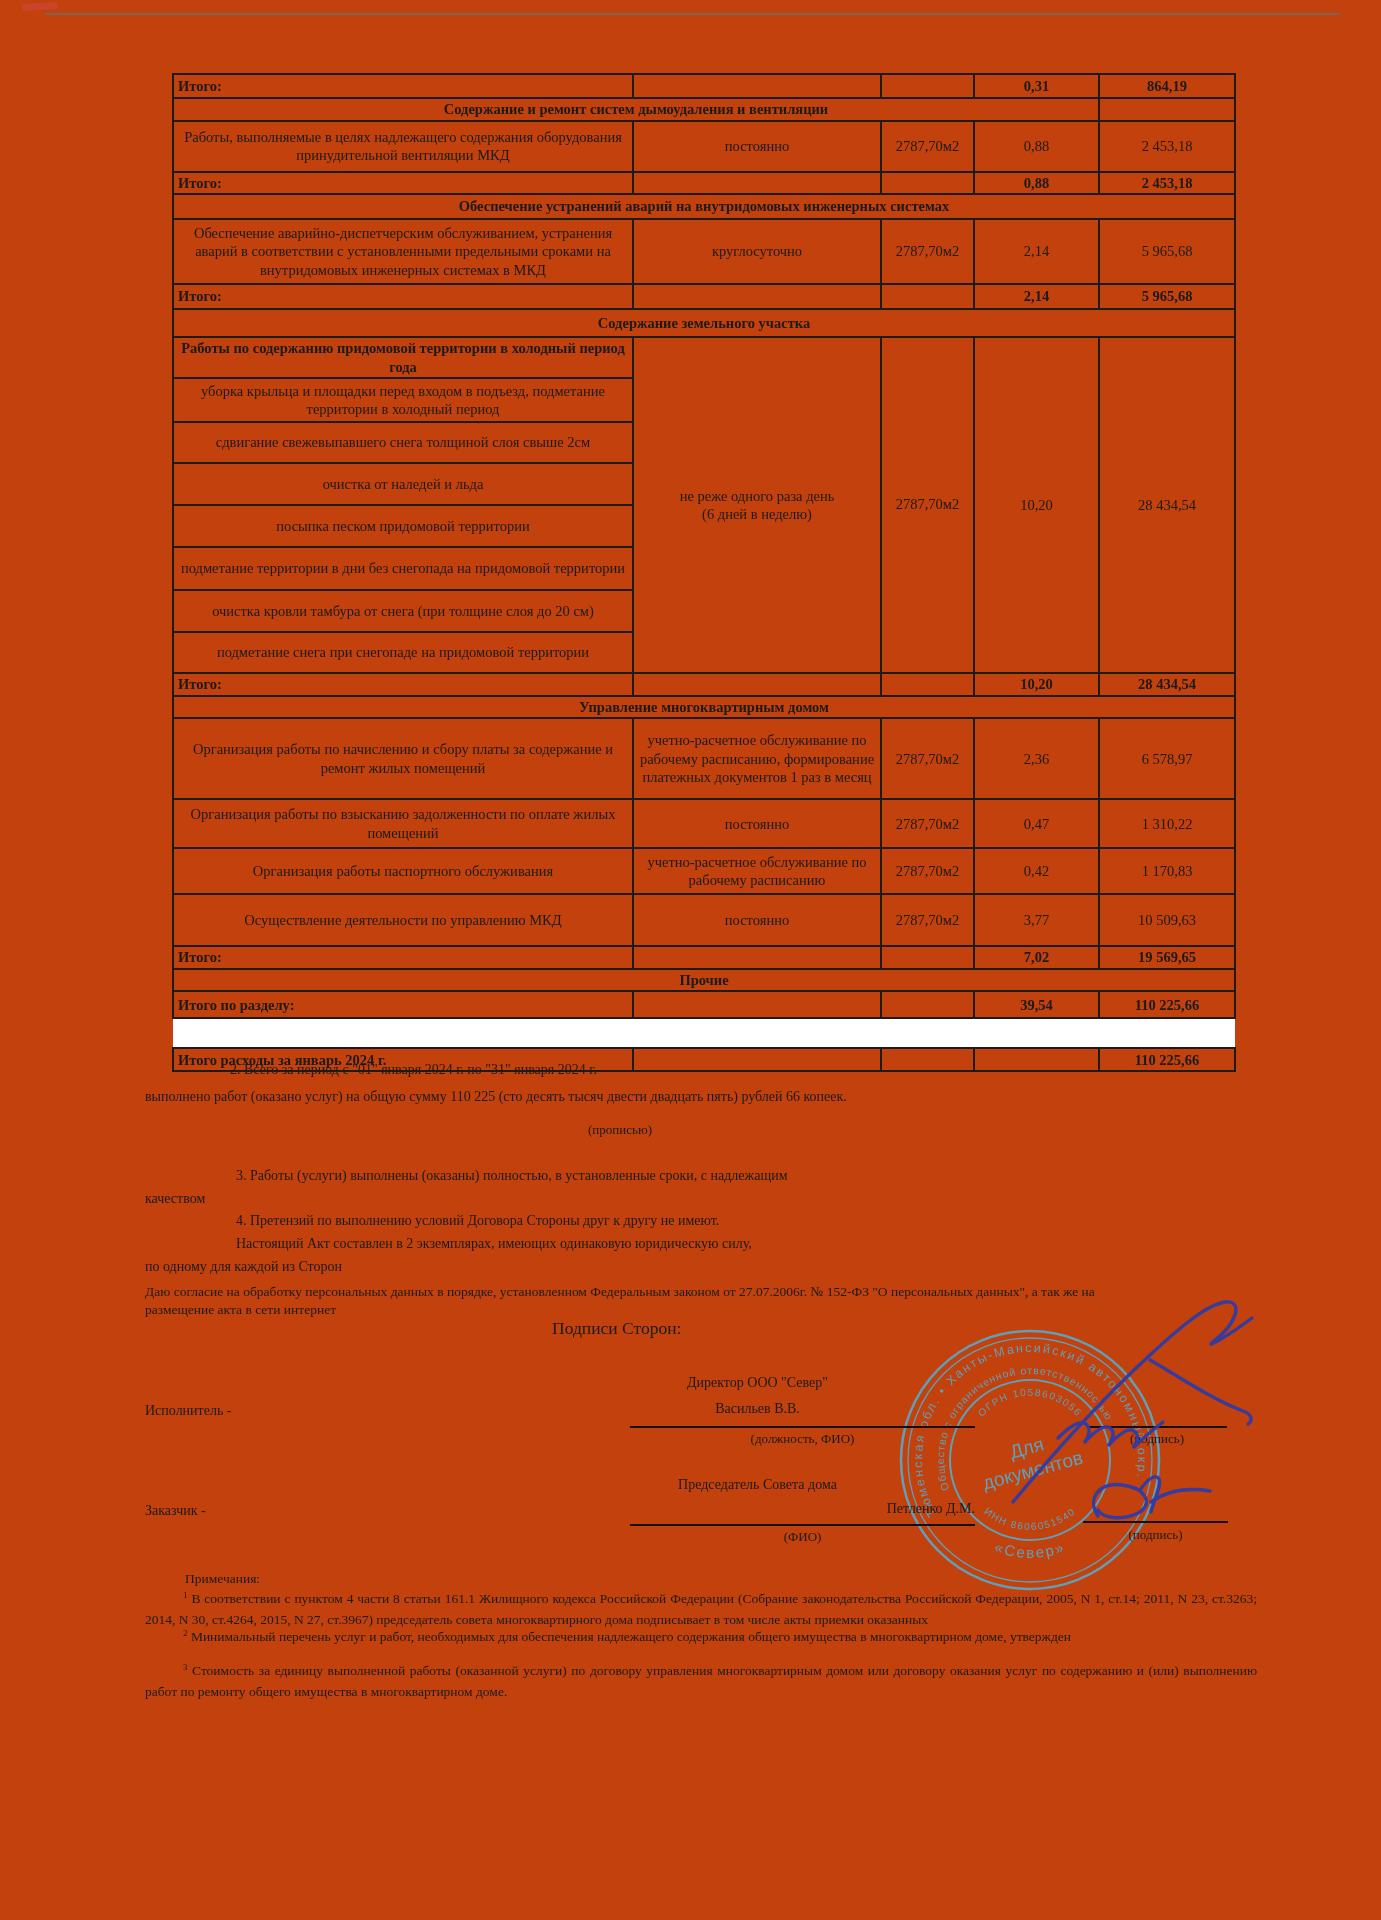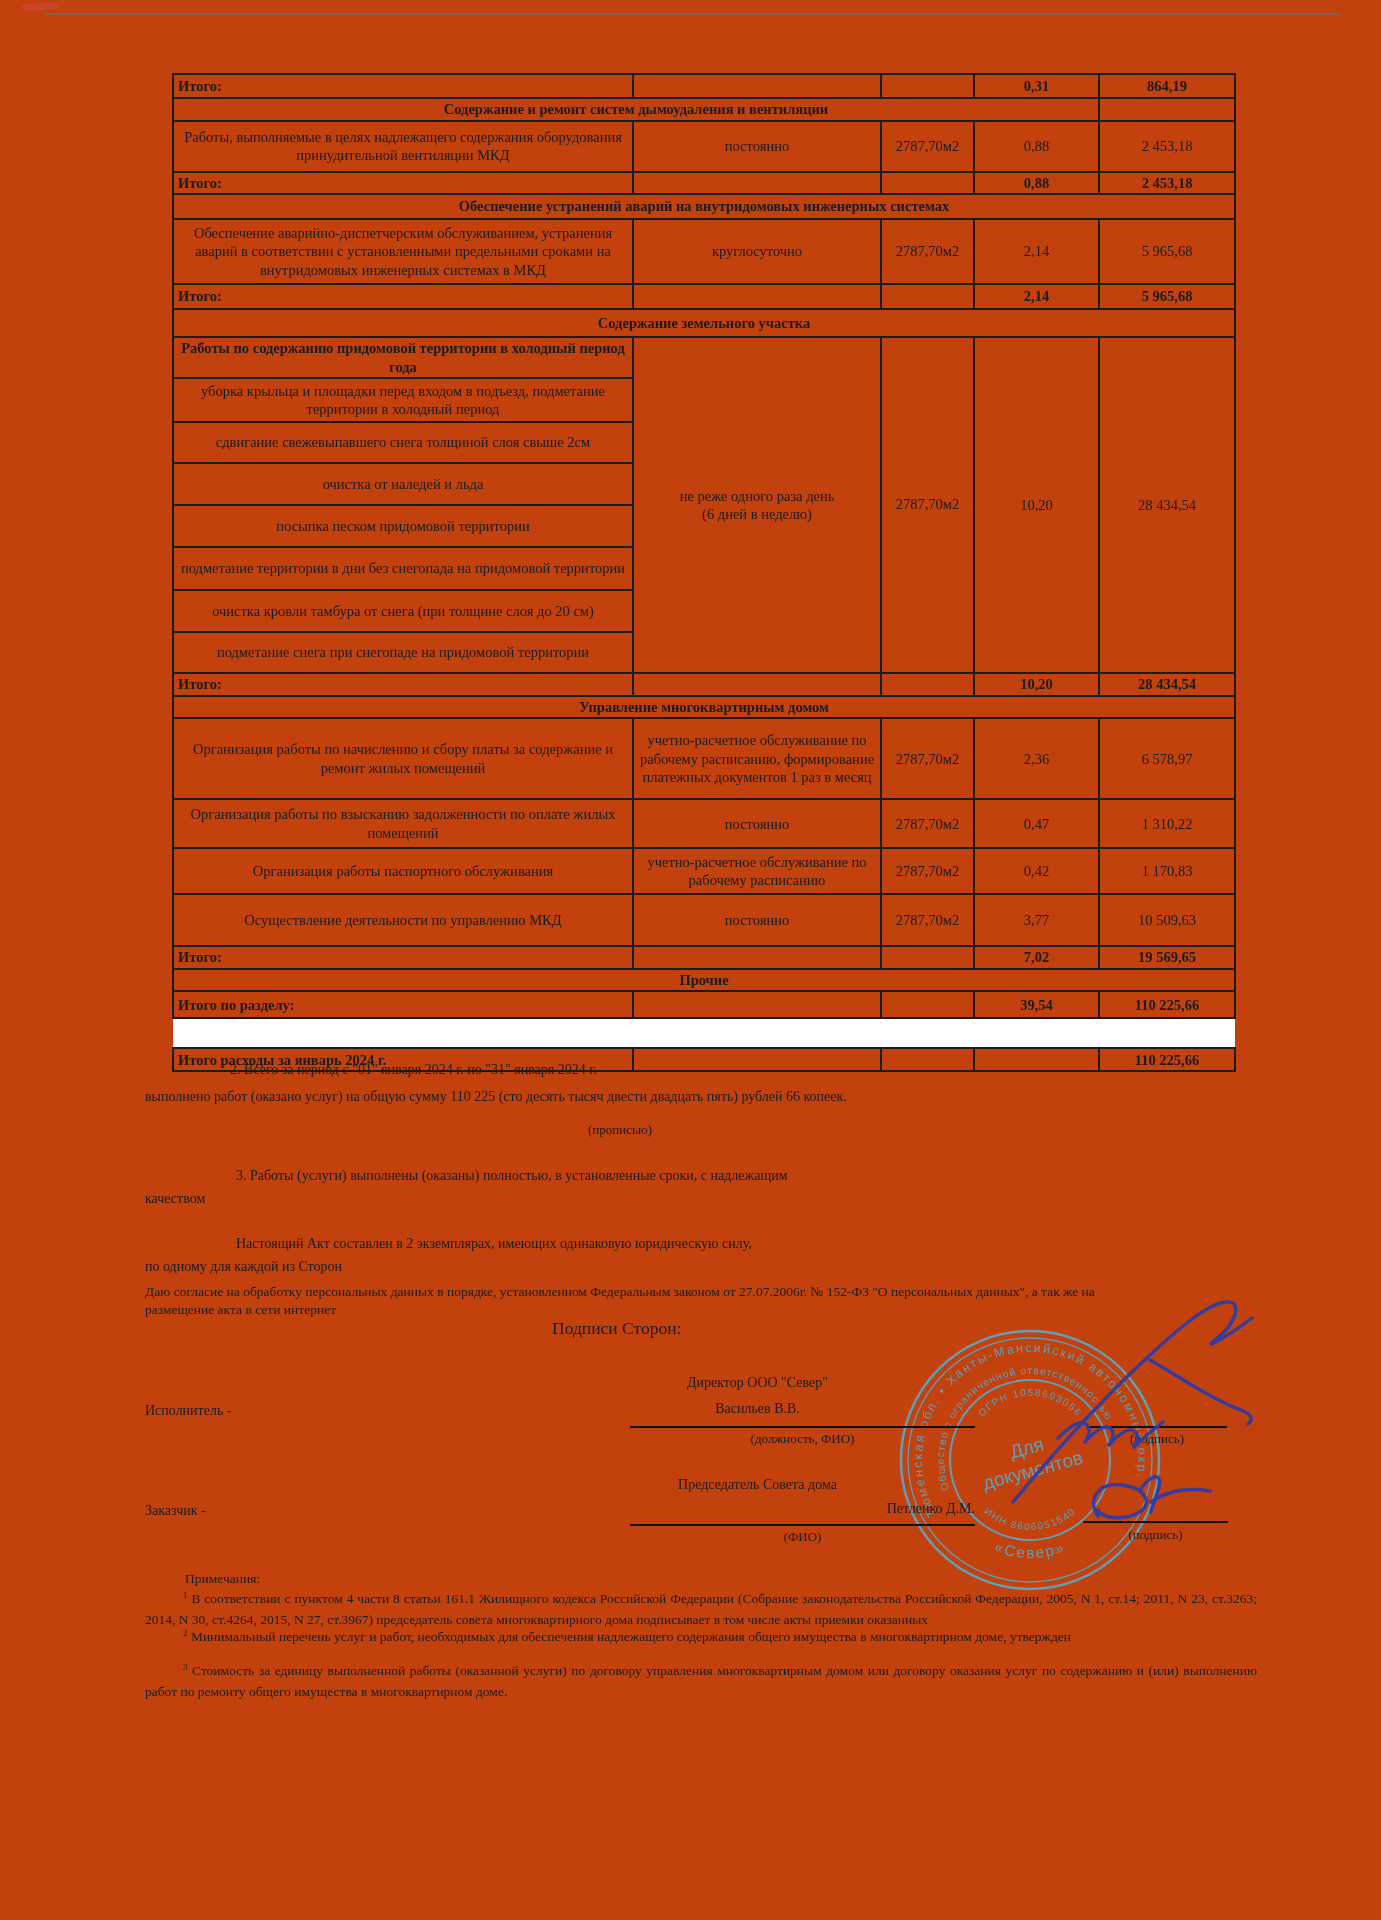--- a/index.html
+++ b/index.html
@@ -208,20 +208,21 @@
         </tbody>
     </table>
   </div>
 
   <div class="abs t17" style="left:230px;top:1061px;">2. Всего за период с "01" января 2024 г. по "31" января 2024 г.</div>
   <div class="abs t17" style="left:145px;top:1088px;">выполнено работ (оказано услуг) на общую сумму 110 225 (сто десять тысяч двести двадцать пять) рублей 66 копеек.</div>
   <div class="abs t13 centered" style="left:520px;top:1122px;width:200px;">(прописью)</div>
 
   <div class="abs t17" style="left:236px;top:1167px;">3. Работы (услуги) выполнены (оказаны) полностью, в установленные сроки, с надлежащим</div>
   <div class="abs t17" style="left:145px;top:1190px;">качеством</div>
+  <div class="abs t17" style="left:236px;top:1212px;">4. Претензий по выполнению условий Договора Стороны друг к другу не имеют.</div>
   <div class="abs t17" style="left:236px;top:1235px;">Настоящий Акт составлен в 2 экземплярах, имеющих одинаковую юридическую силу,</div>
   <div class="abs t17" style="left:145px;top:1258px;">по одному для каждой из Сторон</div>
 
   <div class="abs t135" style="left:145px;top:1283px;">Даю согласие на обработку персональных данных в порядке, установленном Федеральным законом от 27.07.2006г. № 152-ФЗ "О персональных данных", а так же на</div>
   <div class="abs t135" style="left:145px;top:1301px;">размещение акта в сети интернет</div>
 
   <div class="abs" style="left:552px;top:1318px;font-size:17.5px;">Подписи Сторон:</div>
 
   <svg class="stamp-svg" viewBox="0 0 300 300" font-family="Liberation Sans, DejaVu Sans, sans-serif" fill="#4fb0d6">
     <circle cx="150" cy="148" r="129" fill="none" stroke="#4fb0d6" stroke-width="2.5"></circle>

